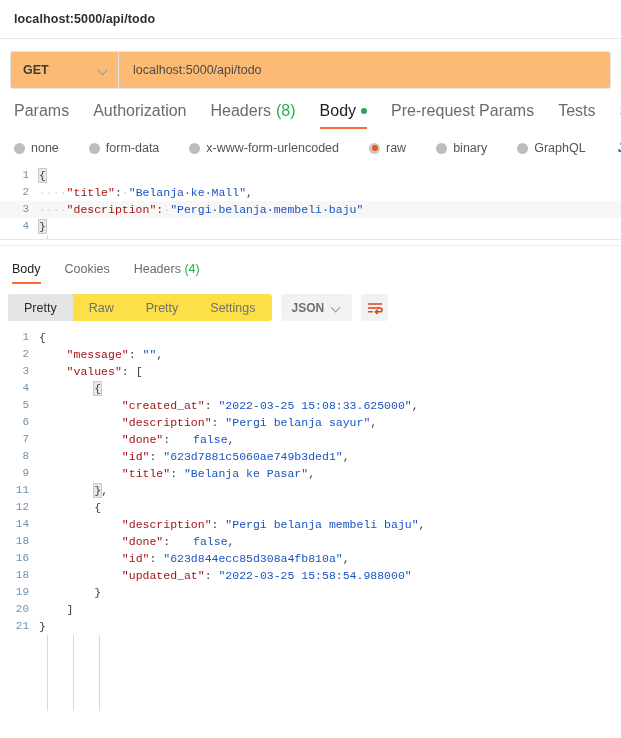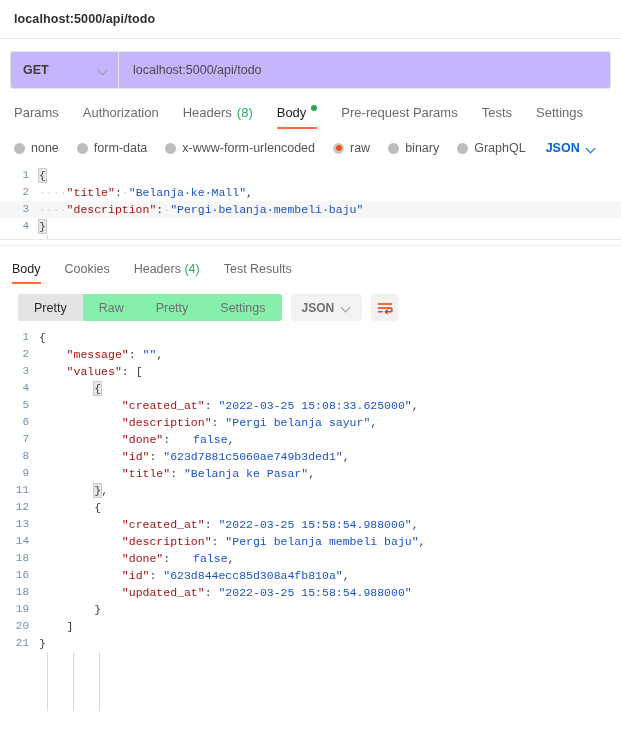--- a/index.html
+++ b/index.html
@@ -33,21 +33,21 @@
     color: #2f2f2f;
     letter-spacing: 0.1px;
   }
 
   
   .url-row {
     margin: 12px 10px 0 10px;
     height: 38px;
     border: 1px solid #e3e3e3;
     border-radius: 3px;
-    background: #c4b5fd;
+    background: #fdba74;
     display: flex;
     align-items: stretch;
     box-sizing: border-box;
   }
   .method-box {
     width: 108px;
     display: flex;
     align-items: center;
     justify-content: space-between;
     padding: 0 10px 0 12px;
@@ -92,25 +92,26 @@
     padding: 0 12px;
     display: flex;
     align-items: flex-end;
     gap: 0;
     height: 30px;
     box-sizing: border-box;
   }
   .req-tab {
     position: relative;
     padding: 0 12px 9px 12px;
-    font-size: 13px;
+    font-size: 16px;
     color: #6b6b6b;
     cursor: pointer;
     white-space: nowrap;
     display: flex;
+    align-items: center;
     gap: 5px;
   }
   .req-tab:first-child { padding-left: 2px; }
   .req-tab.active { color: #212121; }
   .req-tab.active::after {
     content: "";
     position: absolute;
     left: 12px; right: 12px; bottom: 0;
     height: 2px;
     background: #ff6c37;
@@ -122,21 +123,21 @@
     border-radius: 50%;
     background: #26a65b;
     display: inline-block;
   }
 
   
   .body-types {
     display: flex;
     align-items: center;
     padding: 8px 12px 0 14px;
-    gap: 0;
+    gap: 12px;
     height: 30px;
     box-sizing: border-box;
   }
   .radio-item {
     display: flex;
     align-items: center;
     gap: 6px;
     margin-right: 18px;
     cursor: pointer;
     font-size: 12.5px;
@@ -267,25 +268,24 @@
   .res-toolbar {
     display: flex;
     align-items: center;
     padding: 7px 12px 0 8px;
     gap: 9px;
     height: 40px;
     box-sizing: border-box;
   }
   .seg {
     display: flex;
-    background: #86efac;
+    background: #fde047;
     border-radius: 3px;
     overflow: hidden;
     height: 27px;
-    margin-left: 10px;
   }
   .seg-btn {
     display: flex;
     align-items: center;
     padding: 0 16px;
     font-size: 12.5px;
     color: #707070;
     cursor: pointer;
     white-space: nowrap;
   }
@@ -414,23 +414,20 @@
 <div class="res-tabs">
   <div class="res-tab active">
     <span>Body</span>
   </div>
   <div class="res-tab">
     <span>Cookies</span>
   </div>
   <div class="res-tab">
     <span>Headers</span>
     <span class="count-green">(4)</span>
-  </div>
-  <div class="res-tab">
-    <span>Test Results</span>
   </div>
 </div>
 
 <div class="res-toolbar">
   <div class="seg">
     <div class="seg-btn active">
       <span>Pretty</span>
     </div>
     <div class="seg-btn">
       <span>Raw</span>
@@ -466,21 +463,20 @@
       <div class="code-line"><div class="gutter">2</div><div class="code-text"><span class="p">    </span><span class="k">"message"</span><span class="p">: </span><span class="s">""</span><span class="p">,</span></div></div>
       <div class="code-line"><div class="gutter">3</div><div class="code-text"><span class="p">    </span><span class="k">"values"</span><span class="p">: </span><span class="p">[</span></div></div>
       <div class="code-line"><div class="gutter">4</div><div class="code-text"><span class="p">        </span><span class="p brace-box">{</span></div></div>
       <div class="code-line"><div class="gutter">5</div><div class="code-text"><span class="p">            </span><span class="k">"created_at"</span><span class="p">: </span><span class="s">"2022-03-25 15:08:33.625000"</span><span class="p">,</span></div></div>
       <div class="code-line"><div class="gutter">6</div><div class="code-text"><span class="p">            </span><span class="k">"description"</span><span class="p">: </span><span class="s">"Pergi belanja sayur"</span><span class="p">,</span></div></div>
       <div class="code-line"><div class="gutter">7</div><div class="code-text"><span class="p">            </span><span class="k">"done"</span><span class="p">: </span><span class="b">false</span><span class="p">,</span></div></div>
       <div class="code-line"><div class="gutter">8</div><div class="code-text"><span class="p">            </span><span class="k">"id"</span><span class="p">: </span><span class="s">"623d7881c5060ae749b3ded1"</span><span class="p">,</span></div></div>
       <div class="code-line"><div class="gutter">9</div><div class="code-text"><span class="p">            </span><span class="k">"title"</span><span class="p">: </span><span class="s">"Belanja ke Pasar"</span><span class="p">,</span></div></div>
       <div class="code-line"><div class="gutter">11</div><div class="code-text"><span class="p">        </span><span class="p brace-box">}</span><span class="p">,</span></div></div>
       <div class="code-line"><div class="gutter">12</div><div class="code-text"><span class="p">        </span><span class="p">{</span></div></div>
-      <div class="code-line"><div class="gutter">13</div><div class="code-text"><span class="p">            </span><span class="k">"created_at"</span><span class="p">: </span><span class="s">"2022-03-25 15:58:54.988000"</span><span class="p">,</span></div></div>
       <div class="code-line"><div class="gutter">14</div><div class="code-text"><span class="p">            </span><span class="k">"description"</span><span class="p">: </span><span class="s">"Pergi belanja membeli baju"</span><span class="p">,</span></div></div>
       <div class="code-line"><div class="gutter">18</div><div class="code-text"><span class="p">            </span><span class="k">"done"</span><span class="p">: </span><span class="b">false</span><span class="p">,</span></div></div>
       <div class="code-line"><div class="gutter">16</div><div class="code-text"><span class="p">            </span><span class="k">"id"</span><span class="p">: </span><span class="s">"623d844ecc85d308a4fb810a"</span><span class="p">,</span></div></div>
       <div class="code-line"><div class="gutter">18</div><div class="code-text"><span class="p">            </span><span class="k">"updated_at"</span><span class="p">: </span><span class="s">"2022-03-25 15:58:54.988000"</span></div></div>
       <div class="code-line"><div class="gutter">19</div><div class="code-text"><span class="p">        </span><span class="p">}</span></div></div>
       <div class="code-line"><div class="gutter">20</div><div class="code-text"><span class="p">    </span><span class="p">]</span></div></div>
       <div class="code-line"><div class="gutter">21</div><div class="code-text"><span class="p">}</span></div></div>
     </div>
 </div>
 

